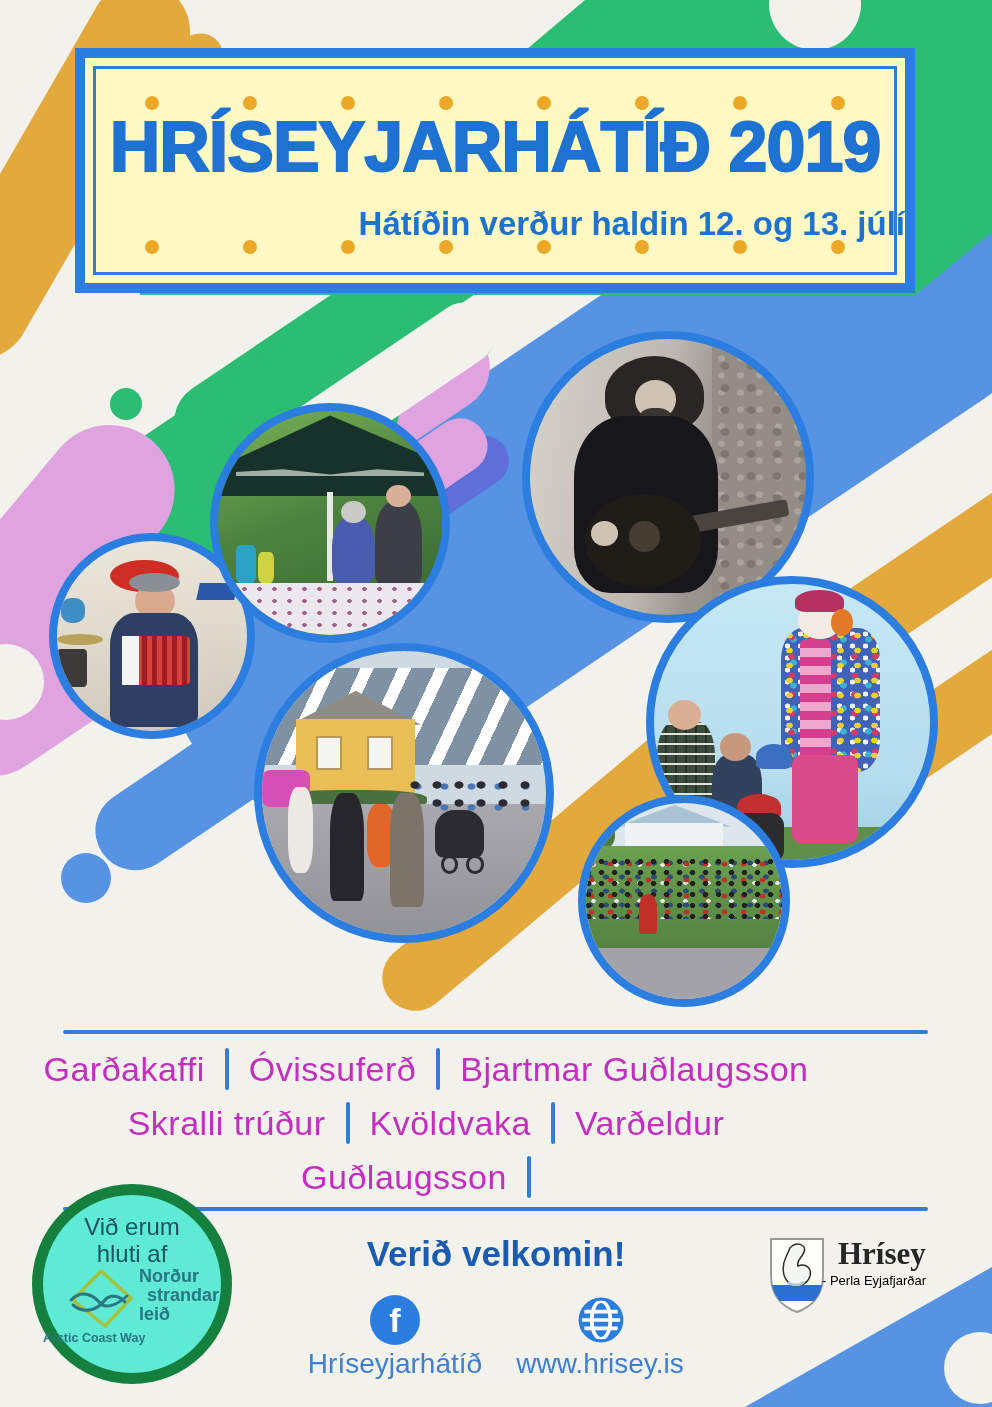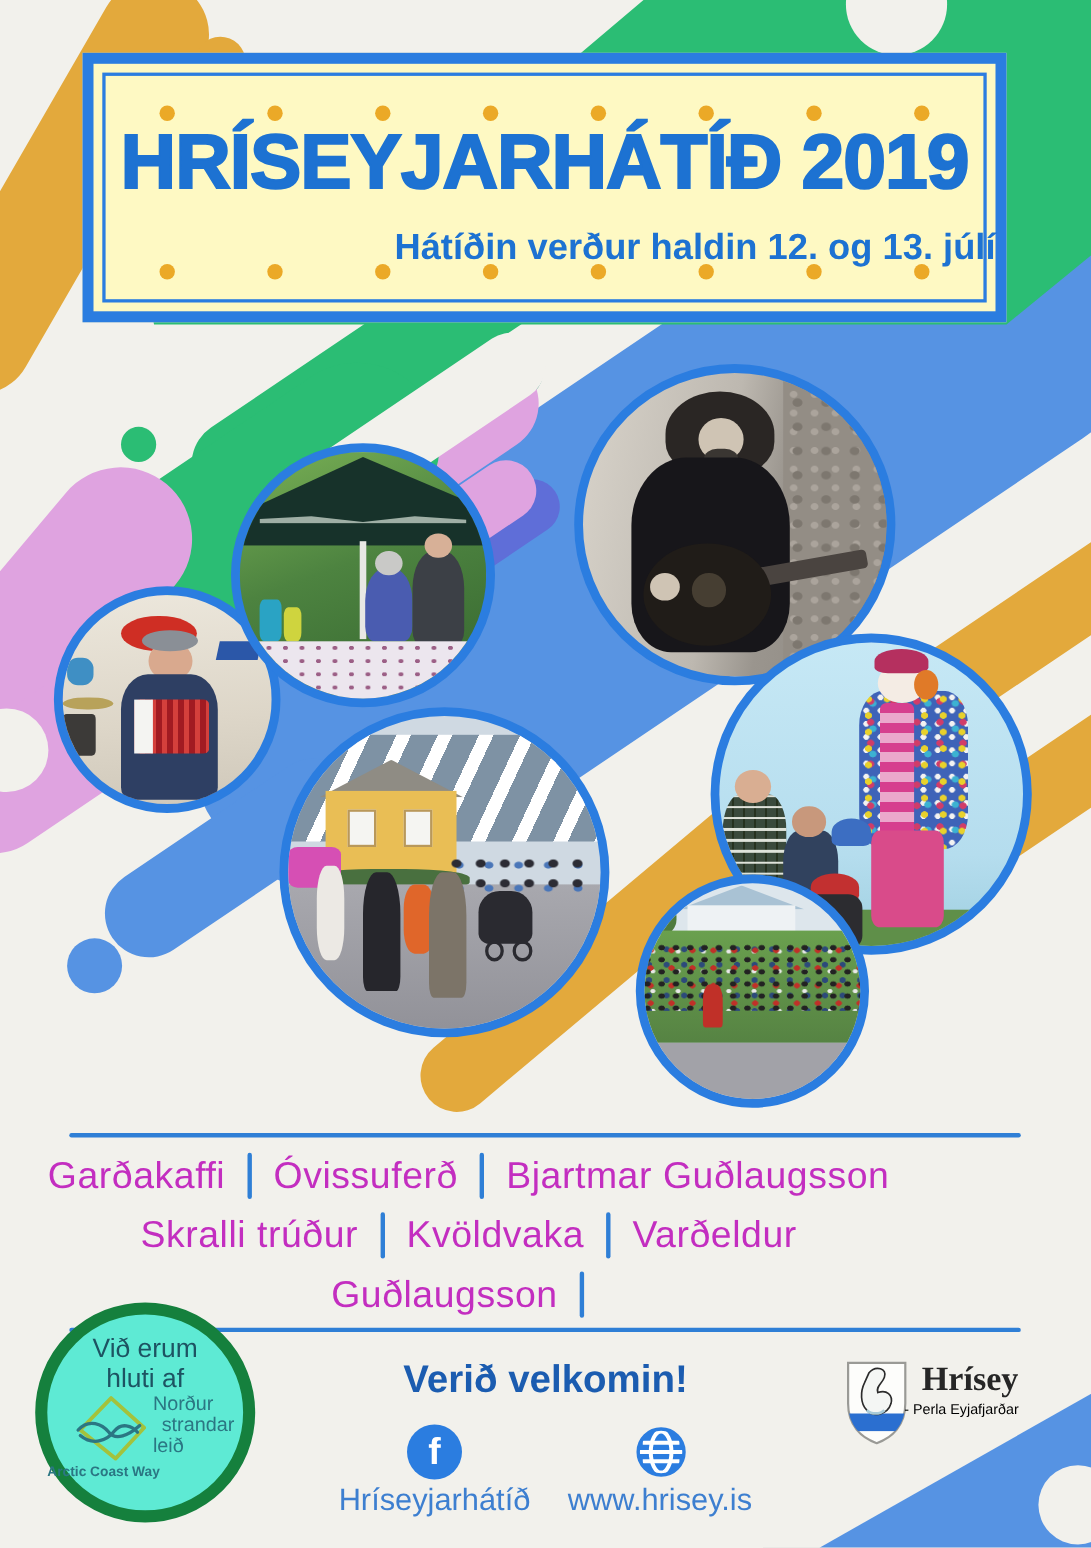--- a/index.html
+++ b/index.html
@@ -74,21 +74,21 @@
     position:absolute;left:32px;top:1184px;width:200px;height:200px;
     border-radius:50%;background:#5eead4;border:11px solid #15803d;
     box-sizing:border-box;z-index:9;
   }
   .badge-intro{
     position:absolute;left:0;right:0;top:18px;text-align:center;
     font-size:24px;color:#1d5362;line-height:27px;
   }
   .badge-logo{position:absolute;left:22px;top:74px;}
   .badge-name{
-    position:absolute;left:96px;top:72px;font-size:18px;font-weight:400;
+    position:absolute;left:96px;top:72px;font-size:18px;font-weight:700;
     color:#2b7683;line-height:19px;
   }
   .badge-name .indent{margin-left:8px;}
   .badge-acw{
     position:absolute;left:0;right:0;top:136px;
     font-size:12.5px;font-weight:700;color:#2b7683;
   }
   .welcome{
     position:absolute;left:0;width:992px;top:1234px;text-align:center;
     font-size:35px;font-weight:700;color:#1b5cb0;z-index:8;

